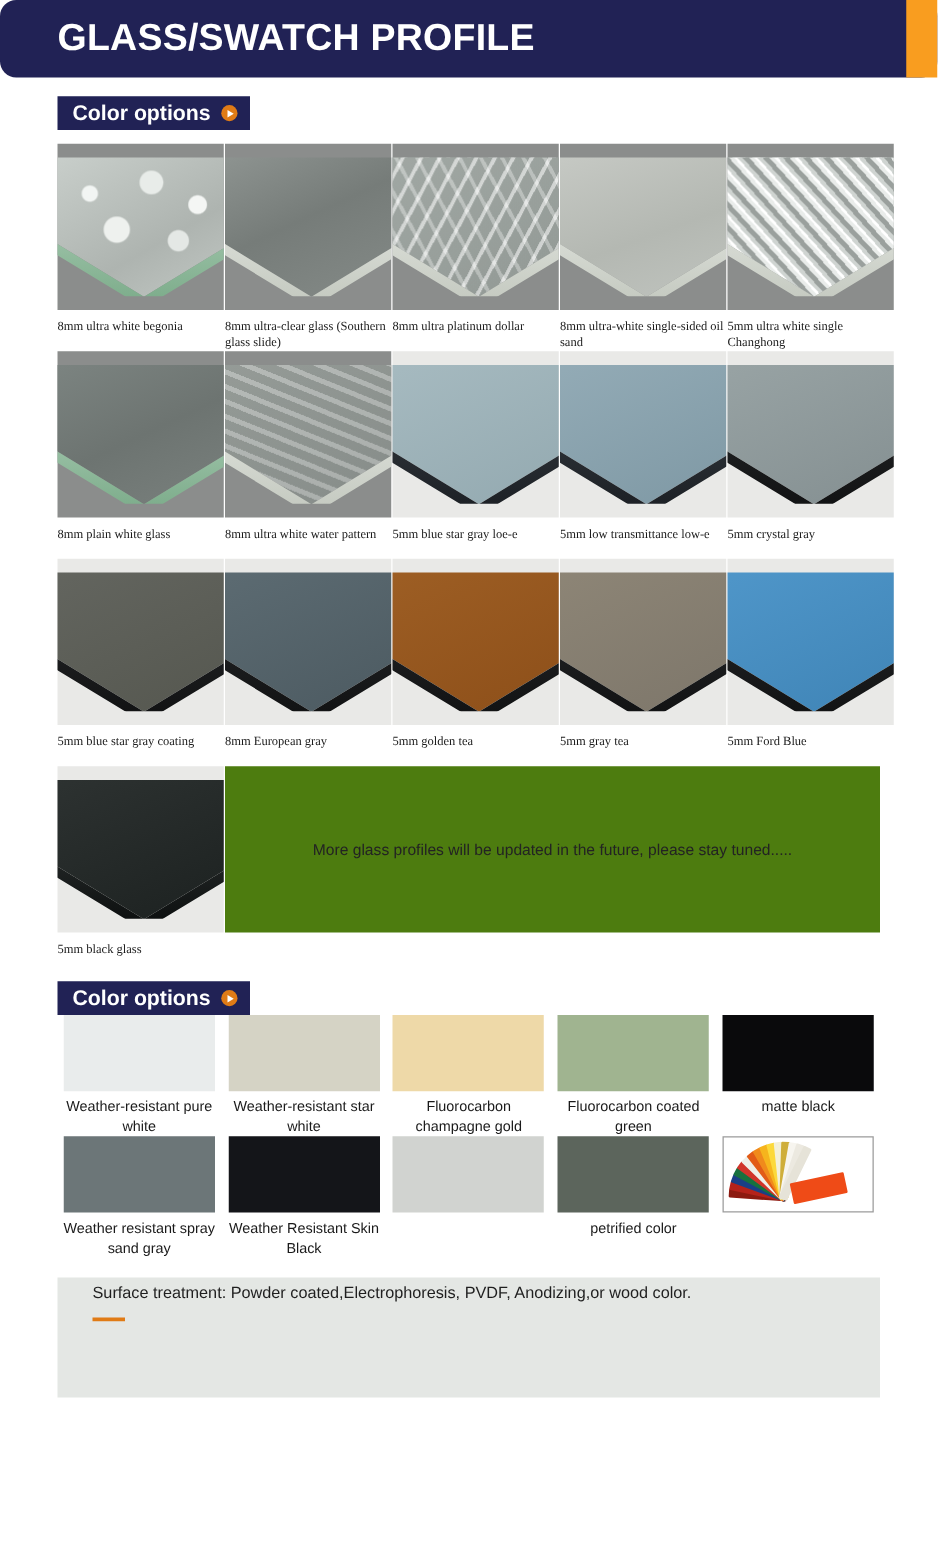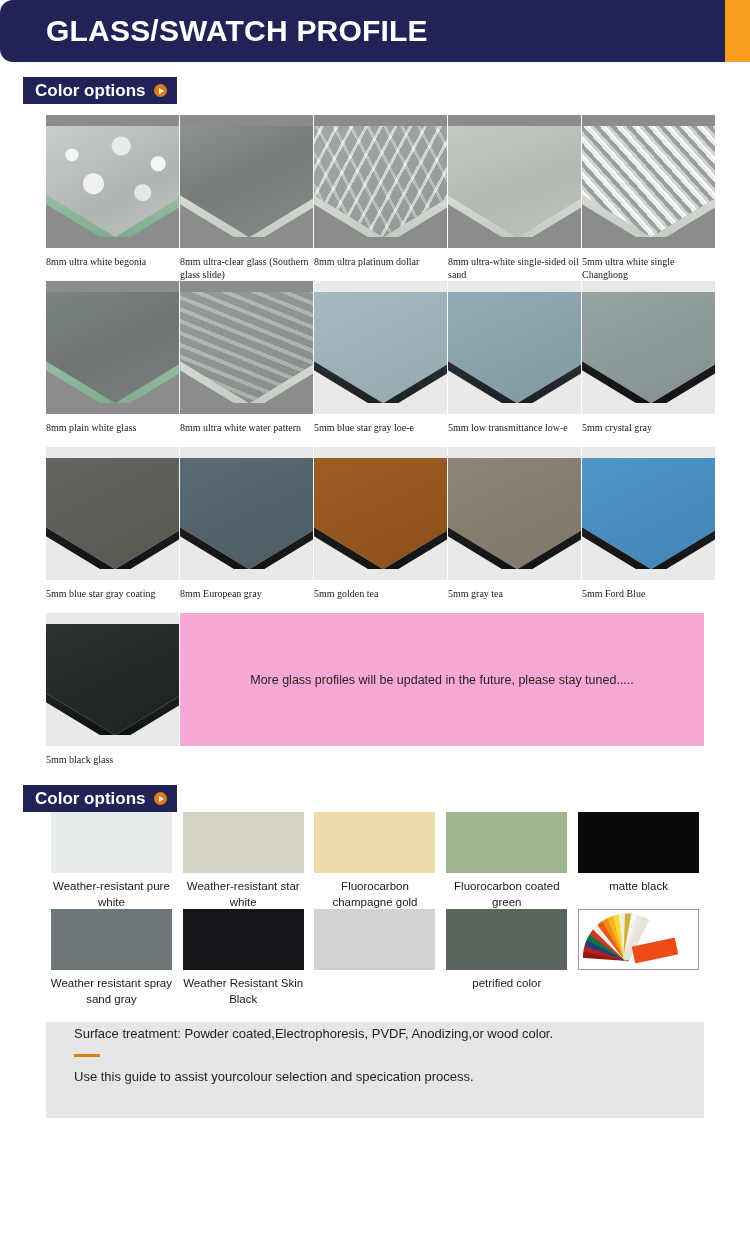--- a/index.html
+++ b/index.html
@@ -37,21 +37,21 @@
   }
 
   
   .badge {
     display: inline-flex;
     align-items: center;
     background: #212255;
     color: #fff;
     height: 27px;
     padding: 0 10px 0 12px;
-    margin-left: 23px;
+    margin-left: 46px;
     font-size: 17px;
     font-weight: bold;
   }
   .badge-arrow {
     display: inline-flex;
     align-items: center;
     justify-content: center;
     width: 13px; height: 13px;
     border-radius: 50%;
     background: #e07b16;
@@ -131,21 +131,21 @@
   .edge-green { background: linear-gradient(180deg,#bcd8c4,#7fae8d); }
   .edge-clear { background: linear-gradient(180deg,#f0f2ee,#c6cbc2); }
   .edge-dark  { background: linear-gradient(180deg,#3c4248,#1d2126); }
   .edge-black { background: linear-gradient(180deg,#2a2c2e,#121314); }
 
   .bg-dark { background: #8b8d8c; }
   .bg-lite { background: #e9e9e7; }
 
   .notice {
     width: 524px; height: 133px;
-    background: #f9a8d4;
+    background: #4d7c0f;
     display: flex; align-items: center; justify-content: center;
     font-size: 12.5px; color: #232323;
   }
 
   
   .pc-grid { margin: 0 0 0 46px; width: 658px; }
   .pc-row { display: flex; }
   .pc-cell { width: 133px; margin-right: 1px; }
   .pc-cell:last-child { margin-right: 0; }
   .pc-sw { width: 121px; height: 61px; margin: 0 auto; }
@@ -432,16 +432,15 @@
         </div>
         <div class="pc-label"></div>
       </div>
     </div>
   </div>
 
   
   <div class="footer">
     <div class="footer-line">Surface treatment: Powder coated,Electrophoresis, PVDF, Anodizing,or wood color.</div>
     <div class="footer-rule"></div>
-    <div class="footer-line">Use this guide to assist yourcolour selection and specication process.</div>
   </div>
 
 </div>
 
 </body></html>

